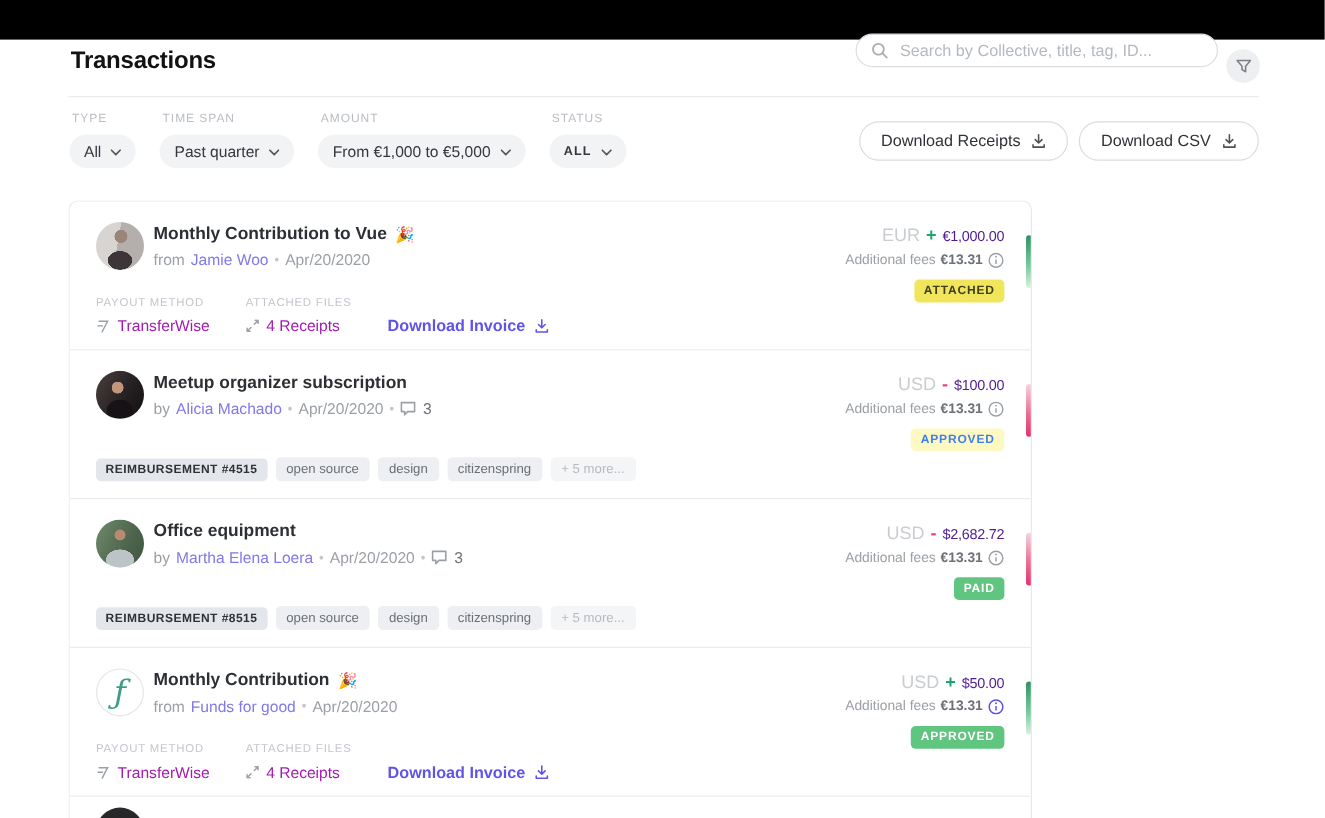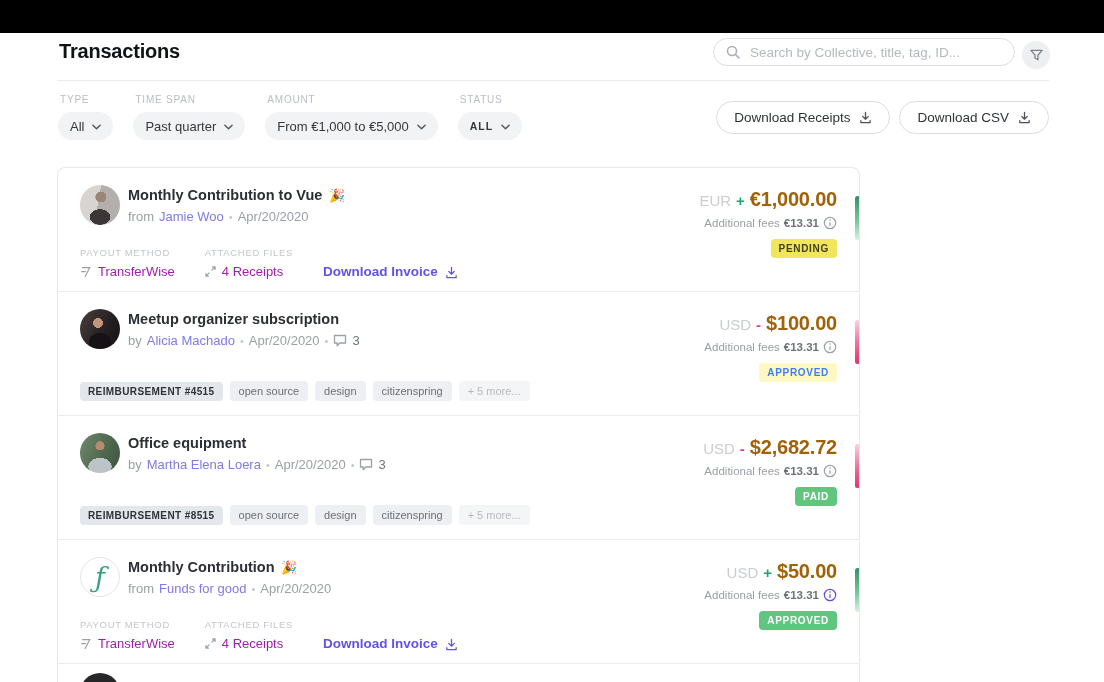--- a/index.html
+++ b/index.html
@@ -6,21 +6,21 @@
   body{width:1104px;height:682px;position:relative;overflow:hidden;background:#fff;
        font-family:"Liberation Sans",sans-serif;-webkit-font-smoothing:antialiased}
   *{box-sizing:border-box}
   button{font-family:inherit}
 
   .topbar{position:absolute;left:0;top:0;width:1104px;height:33px;background:#000}
 
   .page-title{position:absolute;left:59px;top:40px;margin:0;font-size:20px;font-weight:700;
               color:#101214;letter-spacing:-0.2px}
 
-  .search-box{position:absolute;left:713px;top:38px;width:302px;height:28px;border:1px solid #dbdee2;
+  .search-box{position:absolute;left:713px;top:28px;width:302px;height:28px;border:1px solid #dbdee2;
               border-radius:15px;display:flex;align-items:center;gap:8px;padding:0 12px;color:#a9aeb4;background:#fff}
   .search-box input{border:0;outline:0;flex:1;min-width:0;font-size:13.5px;color:#55585c;background:transparent;font-family:inherit}
   .search-box input::placeholder{color:#b4b9bf}
   .filter-circle{position:absolute;left:1022px;top:41px;width:28px;height:28px;border-radius:50%;
                  background:#edeff1;border:0;display:grid;place-items:center;color:#7b8086;cursor:pointer;padding:0}
 
   .divider{position:absolute;left:57px;top:80px;width:992px;height:1px;background:#e9ebed}
 
   .filters{position:absolute;left:58px;top:94px;display:flex;gap:20px;align-items:flex-start}
   .flabel{font-size:10px;color:#b9bdc3;letter-spacing:0.08em;margin:0 0 7px 2px}
@@ -66,41 +66,41 @@
   .dot{color:#c2c6cb;font-size:11px}
   .cmt{display:inline-flex;align-items:center;gap:5px;color:#9ba0a6}
   .cmt .cnt{color:#6f747a}
 
   .cright{position:absolute;right:22px;top:20px;text-align:right}
   .amount-line{display:flex;justify-content:flex-end;align-items:baseline;gap:5px}
   .cur{font-size:15px;color:#c9ccd0}
   .sign{font-size:15px;font-weight:700}
   .sign[data-variant="plus"]{color:#1da56f}
   .sign[data-variant="minus"]{color:#e5407a}
-  .amt{font-size:20px;font-weight:700;color:#a16207;letter-spacing:-0.2px}
+  .amt{font-size:12px;font-weight:400;color:#4c1d95;letter-spacing:-0.2px}
   .fees{margin-top:5px;font-size:11.5px;color:#9ba0a5;display:flex;justify-content:flex-end;align-items:center;gap:4px}
   .fees b{color:#6e7277;font-weight:700}
   .info{color:#9aa0a6;cursor:pointer;display:inline-flex}
   .info[data-variant="accent"]{color:#5b4ee8}
   .badge{display:inline-block;margin-top:9px;font-size:10px;font-weight:700;letter-spacing:0.07em;
          padding:4px 8px;border-radius:4px}
   .badge[data-variant="pending"]{background:#f1e55c;color:#403f1e}
   .badge[data-variant="approved"]{background:#fef9c3;color:#3e7ef0}
   .badge[data-variant="paid"]{background:#60c57f;color:#fff}
   .badge[data-variant="completed"]{background:#60c57f;color:#fff}
 
   .strip{position:absolute;right:-1px;top:28px;width:5px;height:44px;border-radius:4px}
   .strip[data-variant="green"]{background:linear-gradient(180deg,#2f9166,#7ccc9f 60%,#d9f1e2)}
   .strip[data-variant="pink"]{background:linear-gradient(180deg,#f8d3de,#ec6f95 55%,#e4326b)}
 
   .cfooter{position:absolute;left:22px;bottom:12px;display:flex;gap:30px;align-items:flex-end}
   .fl{font-size:9.5px;color:#c2c6cc;letter-spacing:0.07em;margin-bottom:6px}
   .fv{font-size:13px;color:#a21caf;display:flex;align-items:center;gap:6px}
   .fv .ficon{color:#9aa0a6;flex:none}
-  .invoice-link{font-size:13.5px;font-weight:600;color:#6053e8;display:flex;align-items:flex-end;gap:7px;cursor:pointer}
+  .invoice-link{font-size:13.5px;font-weight:600;color:#6053e8;display:flex;align-items:center;gap:7px;cursor:pointer}
 
   .ctags{position:absolute;left:22px;bottom:14px;display:flex;gap:7px;align-items:center}
   .tag{border-radius:4px;cursor:pointer;white-space:nowrap}
   .tag[data-variant="badge"]{background:#e3e6ea;color:#2f3338;font-size:10px;font-weight:700;letter-spacing:0.04em;padding:4px 8px}
   .tag[data-variant="tag"]{background:#edeff2;color:#6b7076;font-size:11px;padding:4px 9px}
   .tag[data-variant="more"]{background:#f4f5f7;color:#b6bac0;font-size:11px;padding:4px 9px}
 </style>
 </head>
 <body>
 
@@ -232,21 +232,21 @@
             <b>€13.31</b>
             <span class="info">
               <svg width="14" height="14" viewBox="0 0 14 14" fill="none" stroke="currentColor" stroke-width="1.2">
                 <circle cx="7" cy="7" r="5.7"></circle>
                 <line x1="7" y1="6.3" x2="7" y2="10"></line>
                 <circle cx="7" cy="4" r="0.8" fill="currentColor" stroke="none"></circle>
               </svg>
             </span>
           </div>
           <div>
-            <span class="badge" data-variant="pending">PENDING</span>
+            <span class="badge" data-variant="pending">ATTACHED</span>
           </div>
         </div>
         <div class="strip" data-variant="green"></div>
         <div class="cfooter">
           <div class="fcol">
             <div class="fl">PAYOUT METHOD</div>
             <div class="fv">
               <span class="ficon" style="display:inline-flex">
                 <svg width="12" height="12" viewBox="0 0 14 14" fill="none" stroke="currentColor" stroke-width="1.4" stroke-linecap="round">
                   <path d="M3 2h8.3L6 12.2"></path>

